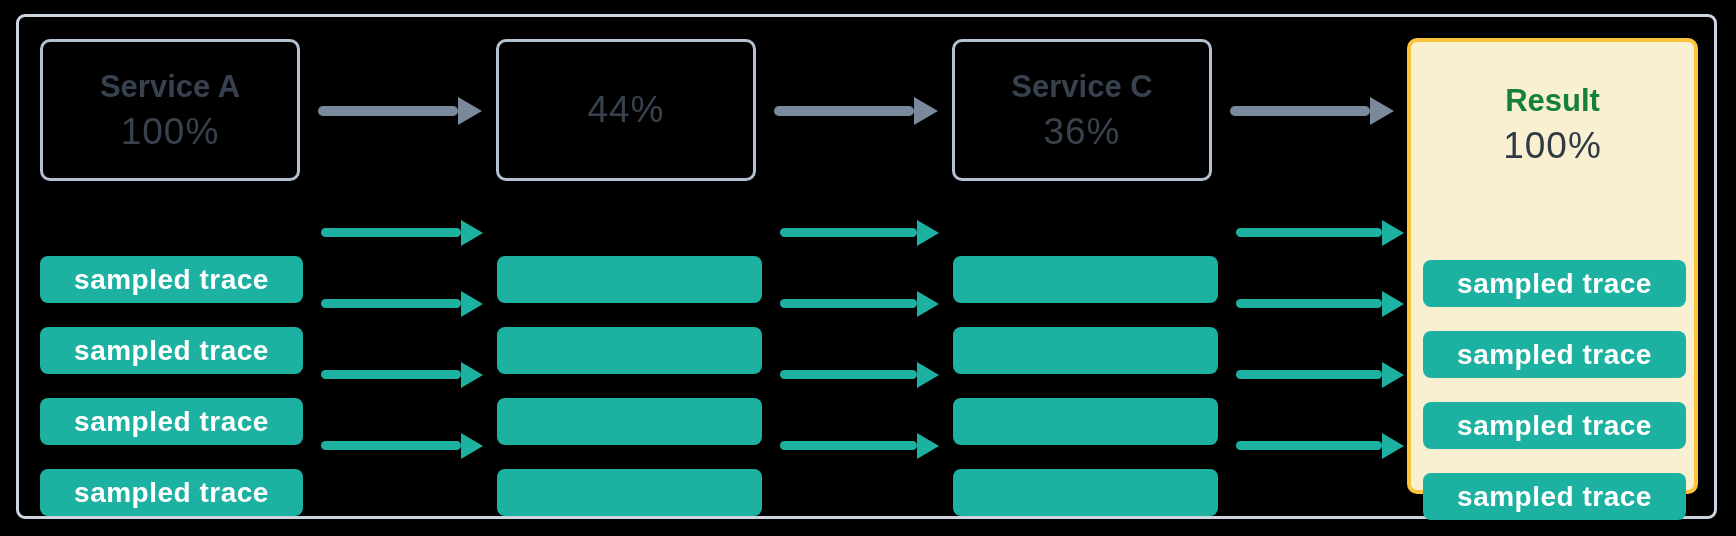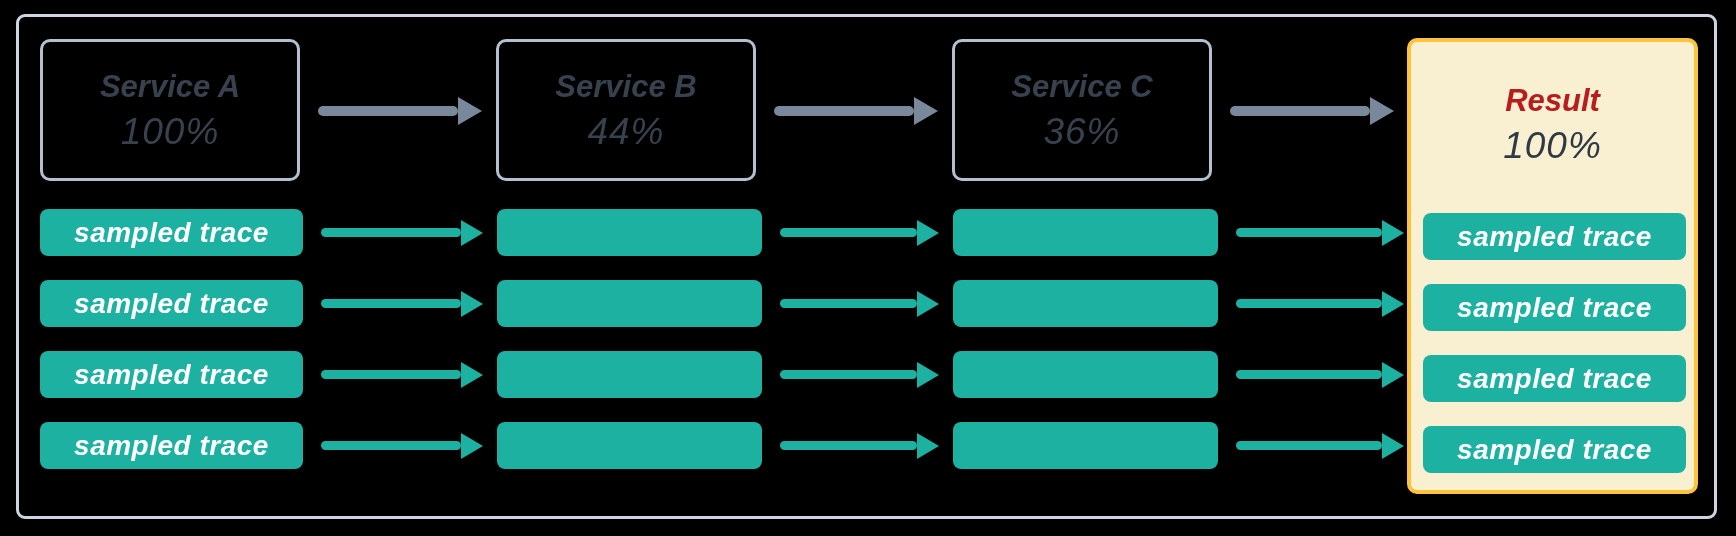--- a/index.html
+++ b/index.html
@@ -1,34 +1,33 @@
 <!DOCTYPE html>
 <html><head>
 <meta charset="utf-8">
 <style>
   html,body{margin:0;padding:0;background:#000;}
   .canvas{
     position:relative;width:1736px;height:528px;background:#000;overflow:hidden;
     font-family:"Liberation Sans","DejaVu Sans",sans-serif;
-    font-style:italic;
   }
   .frame{
     position:absolute;left:16px;top:14px;width:1701px;height:505px;
     border:3px solid #ccd5e0;border-radius:9px;box-sizing:border-box;
   }
   .service-box{
     position:absolute;top:39px;width:260px;height:142px;box-sizing:border-box;
     border:3px solid #b3c0d0;border-radius:10px;background:#000;
     display:flex;flex-direction:column;align-items:center;justify-content:center;
   }
   .service-title{font-size:31px;font-weight:700;color:#37424e;line-height:44px;}
   .service-pct{font-size:37px;font-weight:400;color:#37424e;line-height:46px;letter-spacing:1px;}
   .trace-box{
     position:absolute;height:47px;border-radius:8px;background:#1db1a1;
-    display:flex;align-items:center;justify-content:center;
+    display:flex;align-items:center;justify-content:center;margin-top:47px;
   }
   .trace-label{font-size:28px;font-weight:700;color:#fff;letter-spacing:0.5px;}
   .arrow{position:absolute;border-radius:5px;}
   .arrow.gray{height:10px;background:#79889a;}
   .arrow.gray::after{
     content:"";position:absolute;left:100%;top:50%;transform:translateY(-50%);
     border-left:24px solid #79889a;border-top:14px solid transparent;border-bottom:14px solid transparent;
   }
   .arrow.teal{height:9px;background:#1db1a1;}
   .arrow.teal::after{
@@ -36,36 +35,35 @@
     border-left:22px solid #1db1a1;border-top:13px solid transparent;border-bottom:13px solid transparent;
   }
   .result-box{
     position:absolute;left:1407px;top:38px;width:291px;height:456px;box-sizing:border-box;
     background:#f9f0d2;border:4px solid #fbc43c;border-radius:10px;
   }
   .result-head{
     position:absolute;left:0;top:0;width:100%;height:140px;
     display:flex;flex-direction:column;align-items:center;justify-content:center;
   }
-  .result-title{font-size:31px;font-weight:700;color:#b91c1c;line-height:44px;margin-top:24px;}
+  .result-title{font-size:31px;font-weight:700;color:#15803d;line-height:44px;margin-top:24px;}
   .result-pct{font-size:37px;font-weight:400;color:#2f3a45;line-height:46px;letter-spacing:1px;}
   .result-box .trace-box{left:12px;width:263px;}
 </style>
 </head>
 <body>
 
 <div class="canvas">
   <div class="frame"></div>
 
   <div class="service-box" style="left:40px;">
     <div class="service-title">Service A</div>
     <div class="service-pct">100%</div>
   </div>
   <div class="service-box" style="left:496px;">
-    <div class="service-title">Service B</div>
     <div class="service-pct">44%</div>
   </div>
   <div class="service-box" style="left:952px;">
     <div class="service-title">Service C</div>
     <div class="service-pct">36%</div>
   </div>
 
   <div class="arrow gray" style="left:318px;top:106px;width:140px;"></div>
   <div class="arrow gray" style="left:774px;top:106px;width:140px;"></div>
   <div class="arrow gray" style="left:1230px;top:106px;width:140px;"></div>

